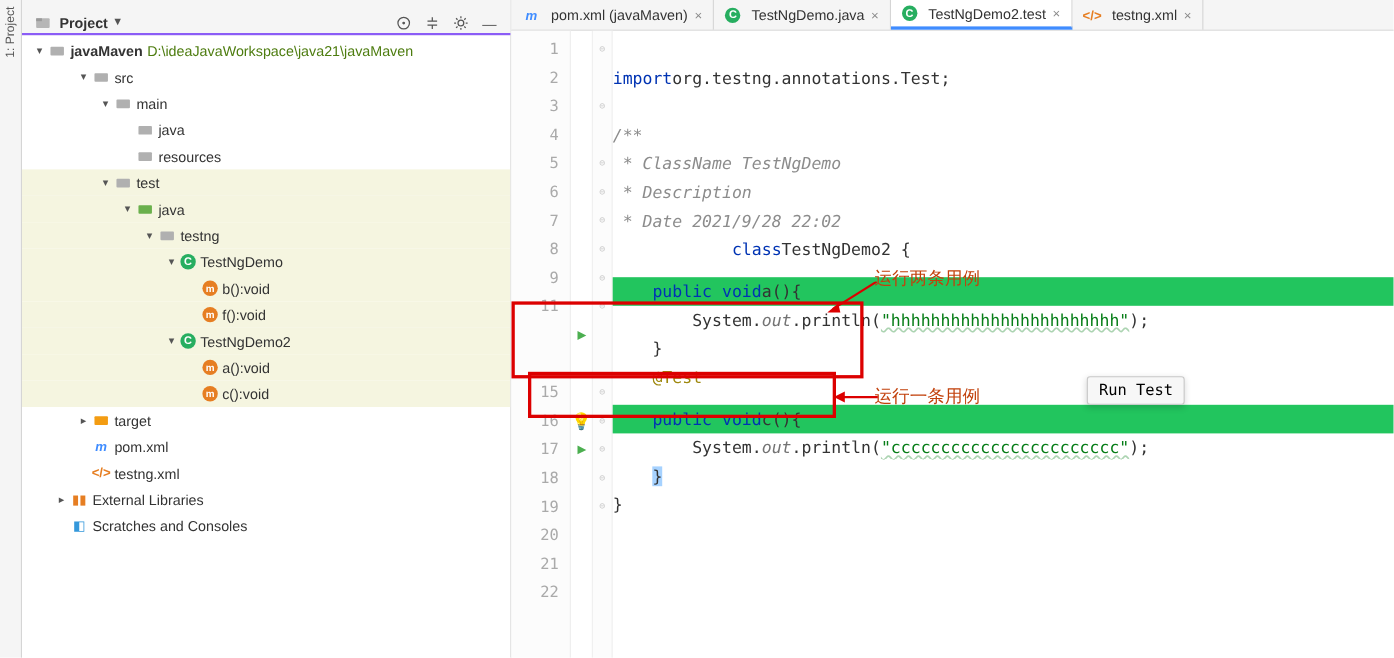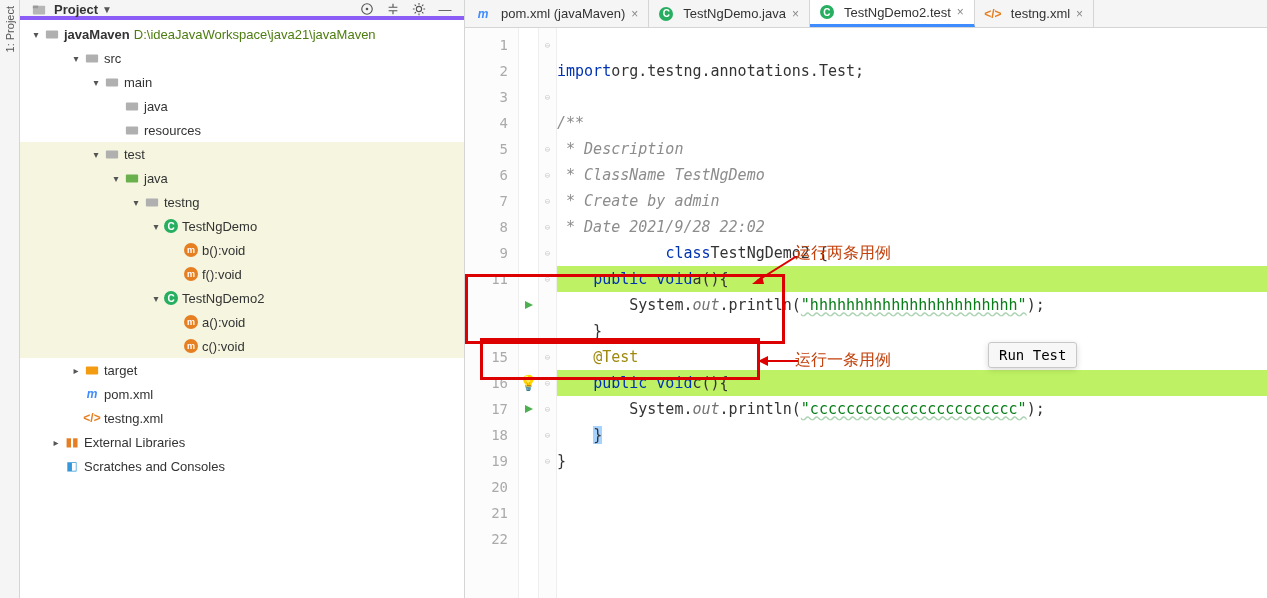--- a/index.html
+++ b/index.html
@@ -1,20 +1,20 @@
 <!DOCTYPE html>
 <html><head>
 <meta charset="utf-8">
 <style>
   * { box-sizing: border-box; margin: 0; padding: 0; }
   body { font-family: "Segoe UI", Arial, sans-serif; font-size: 13px; color: #333; background: #fff; width: 1267px; height: 598px; overflow: hidden; display: flex; }
   .vertical-tab { width: 20px; background: #f5f5f5; border-right: 1px solid #d5d5d5; display: flex; flex-direction: column; align-items: center; }
   .vtab-item { writing-mode: vertical-lr; transform: rotate(180deg); font-size: 11px; color: #555; padding: 6px 2px; }
   .left-pane { width: 445px; border-right: 1px solid #d5d5d5; display: flex; flex-direction: column; }
-  .toolbar { height: 20px; border-bottom: 4px solid #8b5cf6; display: flex; align-items: flex-start; padding: 0 6px; background: #f5f5f5; }
+  .toolbar { height: 32px; border-bottom: 2px solid #8b5cf6; display: flex; align-items: flex-end; padding: 0 6px; background: #f5f5f5; }
   .proj-btn { display: flex; align-items: center; gap: 4px; padding: 2px 6px; cursor: pointer; }
   .proj-btn .ic { width: 14px; height: 14px; }
   .toolbar-spacer { flex: 1; }
   .tool-icon { width: 18px; height: 18px; margin: 0 4px; display:flex; align-items:center; justify-content:center; cursor:pointer; color:#555; }
   .tree { flex: 1; overflow: auto; padding-top: 2px; }
   .row { display: flex; align-items: center; height: 24px; padding-left: 4px; white-space: nowrap; cursor: pointer; }
   .row.hl { background: #f5f5e0; }
   .indent { display:inline-block; }
   .arrow { width: 12px; height: 12px; display:inline-flex; align-items:center; justify-content:center; color:#555; font-size:10px; margin-right:2px; }
   .ic { width: 16px; height: 16px; margin-right: 4px; display:inline-flex; align-items:center; justify-content:center; font-size:12px; }
@@ -40,21 +40,21 @@
   .codecol { flex:1; padding-top:4px; }
   .line { height: 26px; display:flex; align-items:center; }
   .gutter .num { height: 26px; line-height:26px; color:#aaa; padding-right:10px; font-size:14px; }
   .runcol .cell, .foldcol .cell { height:26px; display:flex; align-items:center; justify-content:center; }
   .kw { color: #0033b3; font-weight: 500; }
   .ann { color: #9e880d; }
   .str { color: #067d17; }
   .str.u { text-decoration: underline wavy #067d1755; }
   .cmt { color: #8c8c8c; font-style: italic; }
   .fld { color: #737373; font-style: italic; }
-  .bg-hl { background: #bef264; }
+  .bg-hl { background: #22c55e; margin-top: 12px; }
   .sel-code { background: #a6d2ff; }
   .red-box { position: absolute; border: 3px solid #dc0000; pointer-events: none; }
   .red-label { position: absolute; color: #c2410c; font-size: 16px; font-family: "Microsoft YaHei","Segoe UI"; pointer-events: none; }
   .run-popup { position: absolute; top: 286px; left: 523px; background: #f7f7f7; border: 1px solid #c8c8c8; border-radius: 3px; padding: 4px 10px; font-size: 14px; box-shadow: 0 2px 6px rgba(0,0,0,0.15); z-index: 10; color:#000;margin-top:28px; }
   .arrow-svg { position:absolute; pointer-events:none; }
 </style>
 </head>
 <body>
 
 <div class="vertical-tab">
@@ -379,27 +379,24 @@
         <div class="cell"></div>
       </div>
     <div class="codecol" id="codecol">
         <div class="line"></div>
         <div class="line"><span class="kw">import</span> org.testng.annotations.Test;</div>
         <div class="line"></div>
         <div class="line">
           <span class="cmt">/**</span>
         </div>
         <div class="line">
+          <span class="cmt">&nbsp;* ClassName TestNgDemo</span>
+        </div>
+        <div class="line">
           <span class="cmt">&nbsp;* Description</span>
-        </div>
-        <div class="line">
-          <span class="cmt">&nbsp;* ClassName TestNgDemo</span>
-        </div>
-        <div class="line">
-          <span class="cmt">&nbsp;* Create by admin</span>
         </div>
         <div class="line">
           <span class="cmt">&nbsp;* Date 2021/9/28 22:02</span>
         </div>
         <div class="line">&nbsp;&nbsp;&nbsp;&nbsp;&nbsp;&nbsp;&nbsp;&nbsp;&nbsp;&nbsp;&nbsp;&nbsp;<span class="kw">class</span> TestNgDemo2 {</div>
         <div class="line bg-hl">&nbsp;&nbsp;&nbsp;&nbsp;<span class="kw">public void</span> a(){</div>
         <div class="line">&nbsp;&nbsp;&nbsp;&nbsp;&nbsp;&nbsp;&nbsp;&nbsp;System.<span class="fld">out</span>.println(<span class="str u">"hhhhhhhhhhhhhhhhhhhhhhh"</span>);</div>
         <div class="line">&nbsp;&nbsp;&nbsp;&nbsp;}</div>
         <div class="line">&nbsp;&nbsp;&nbsp;&nbsp;<span class="ann">@Test</span></div>
         <div class="line bg-hl">&nbsp;&nbsp;&nbsp;&nbsp;<span class="kw">public void</span> c(){</div>

